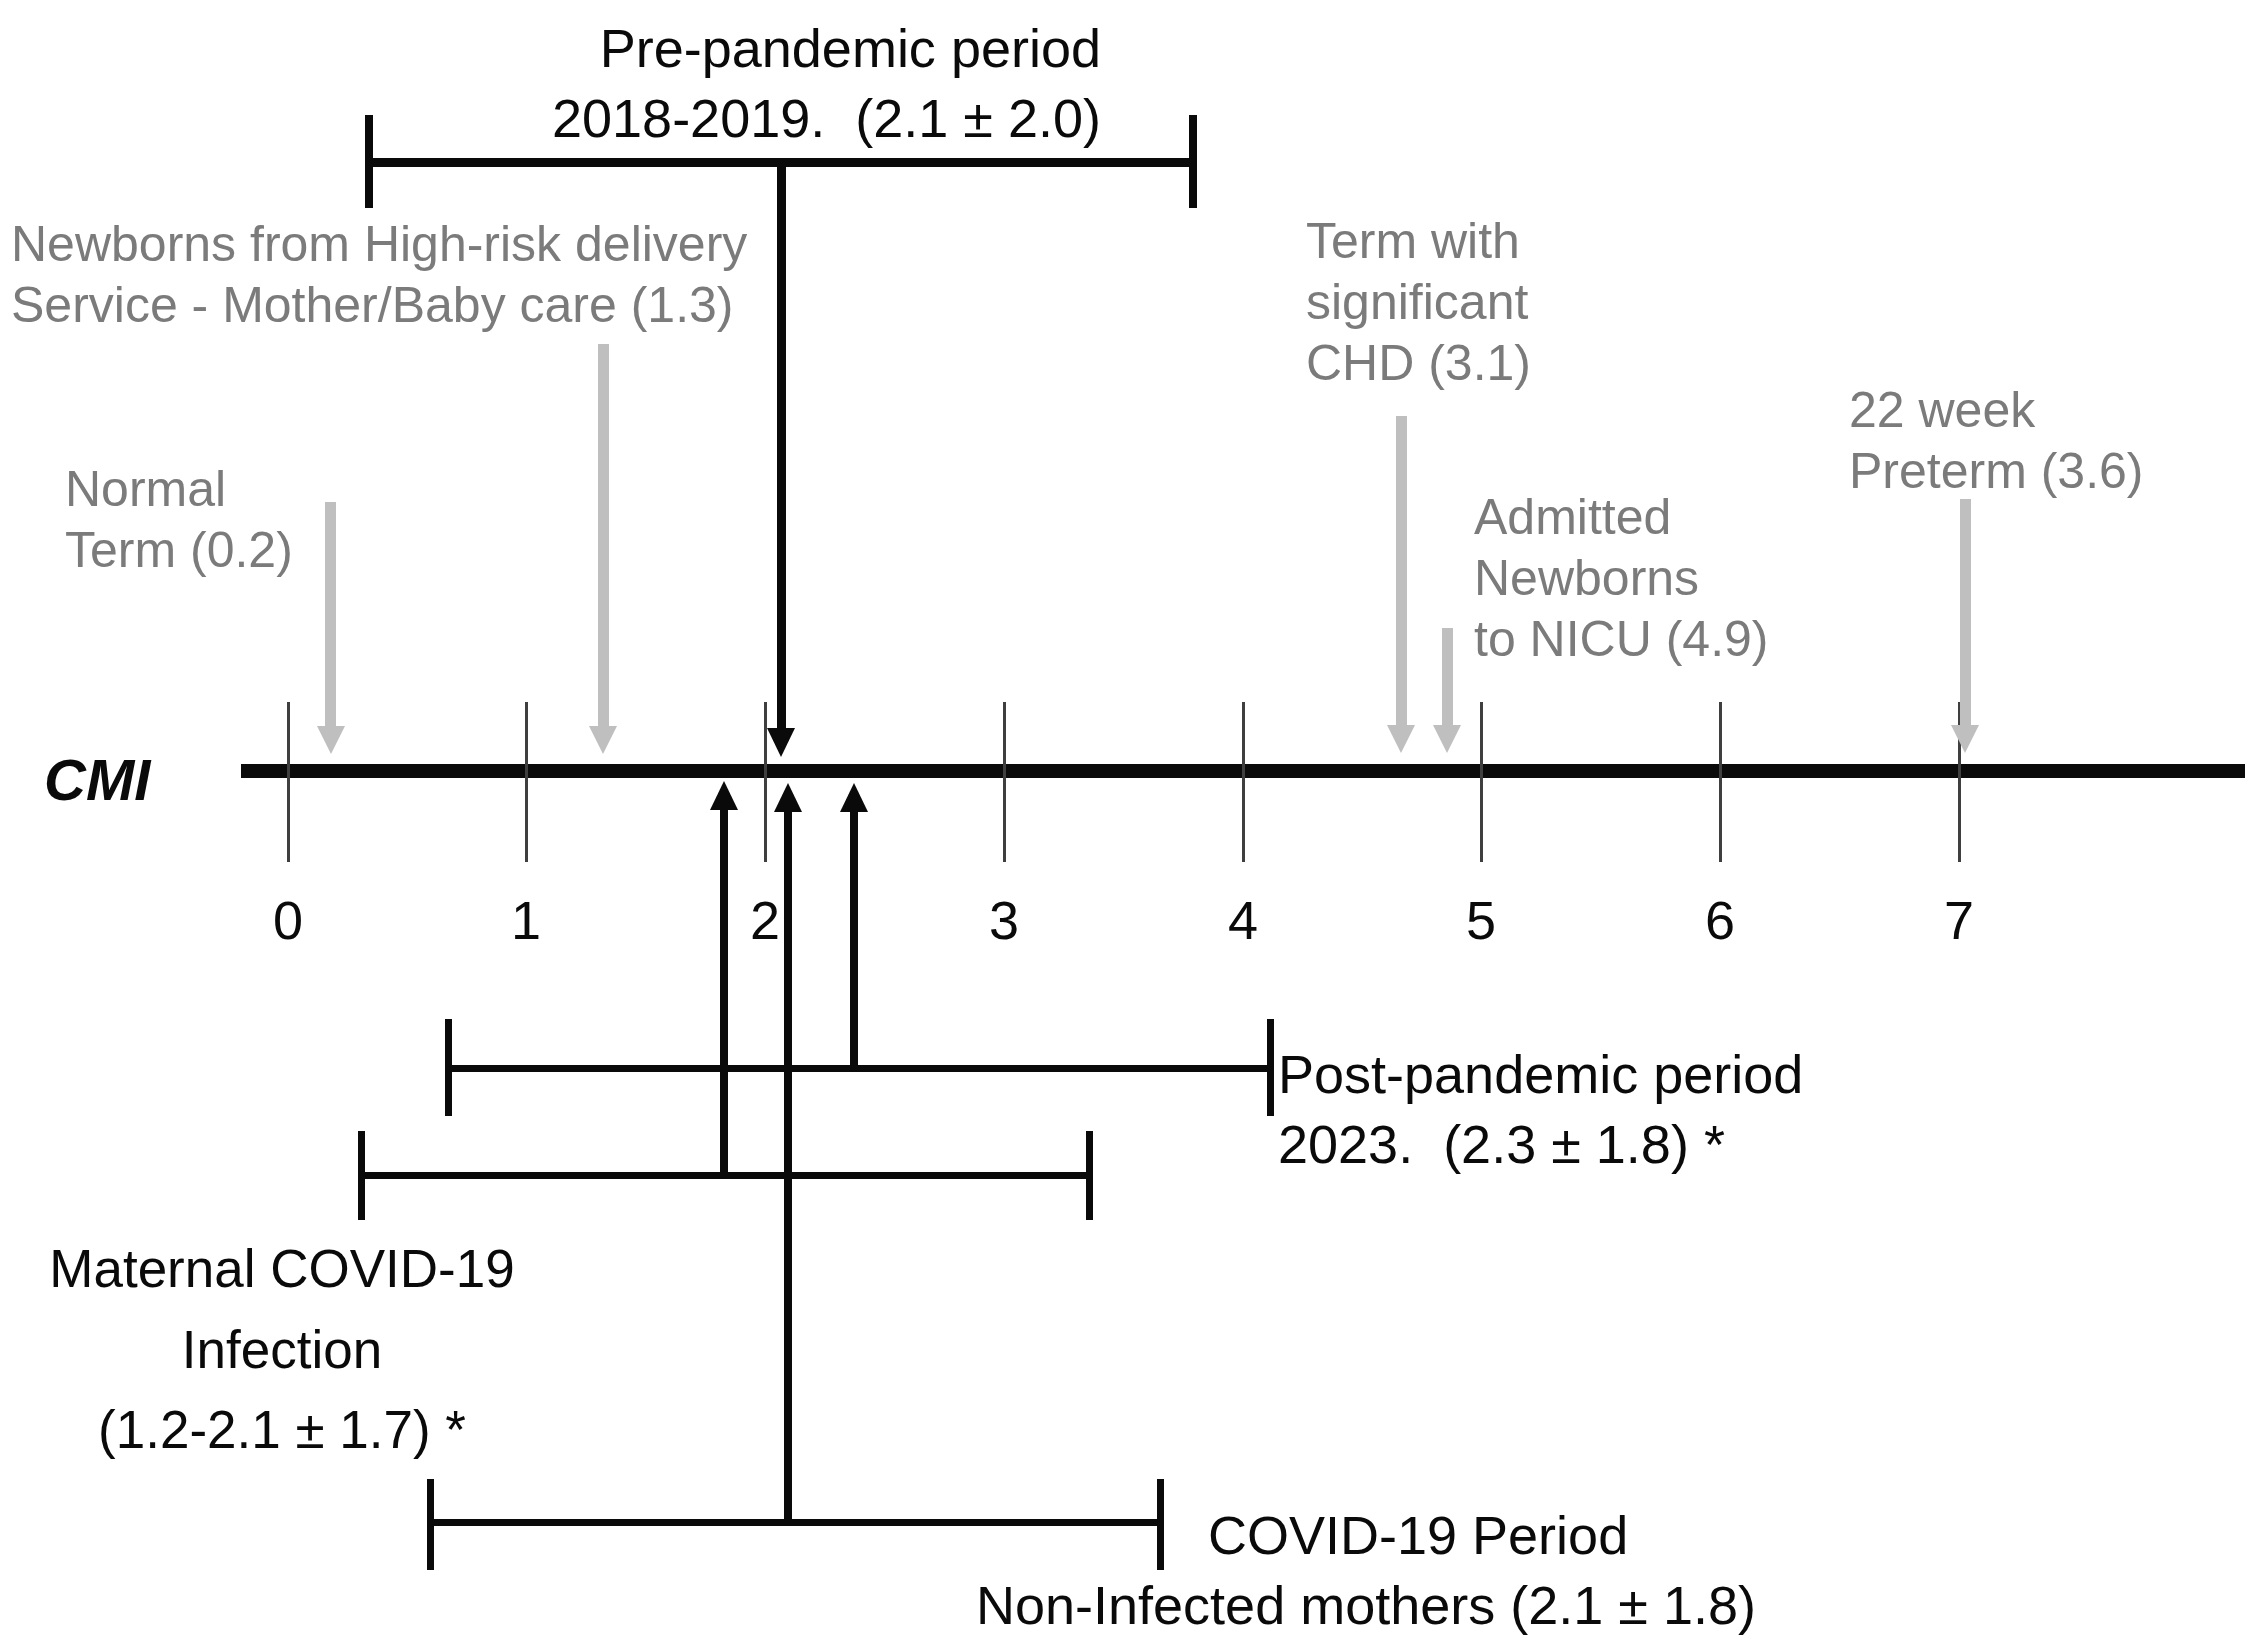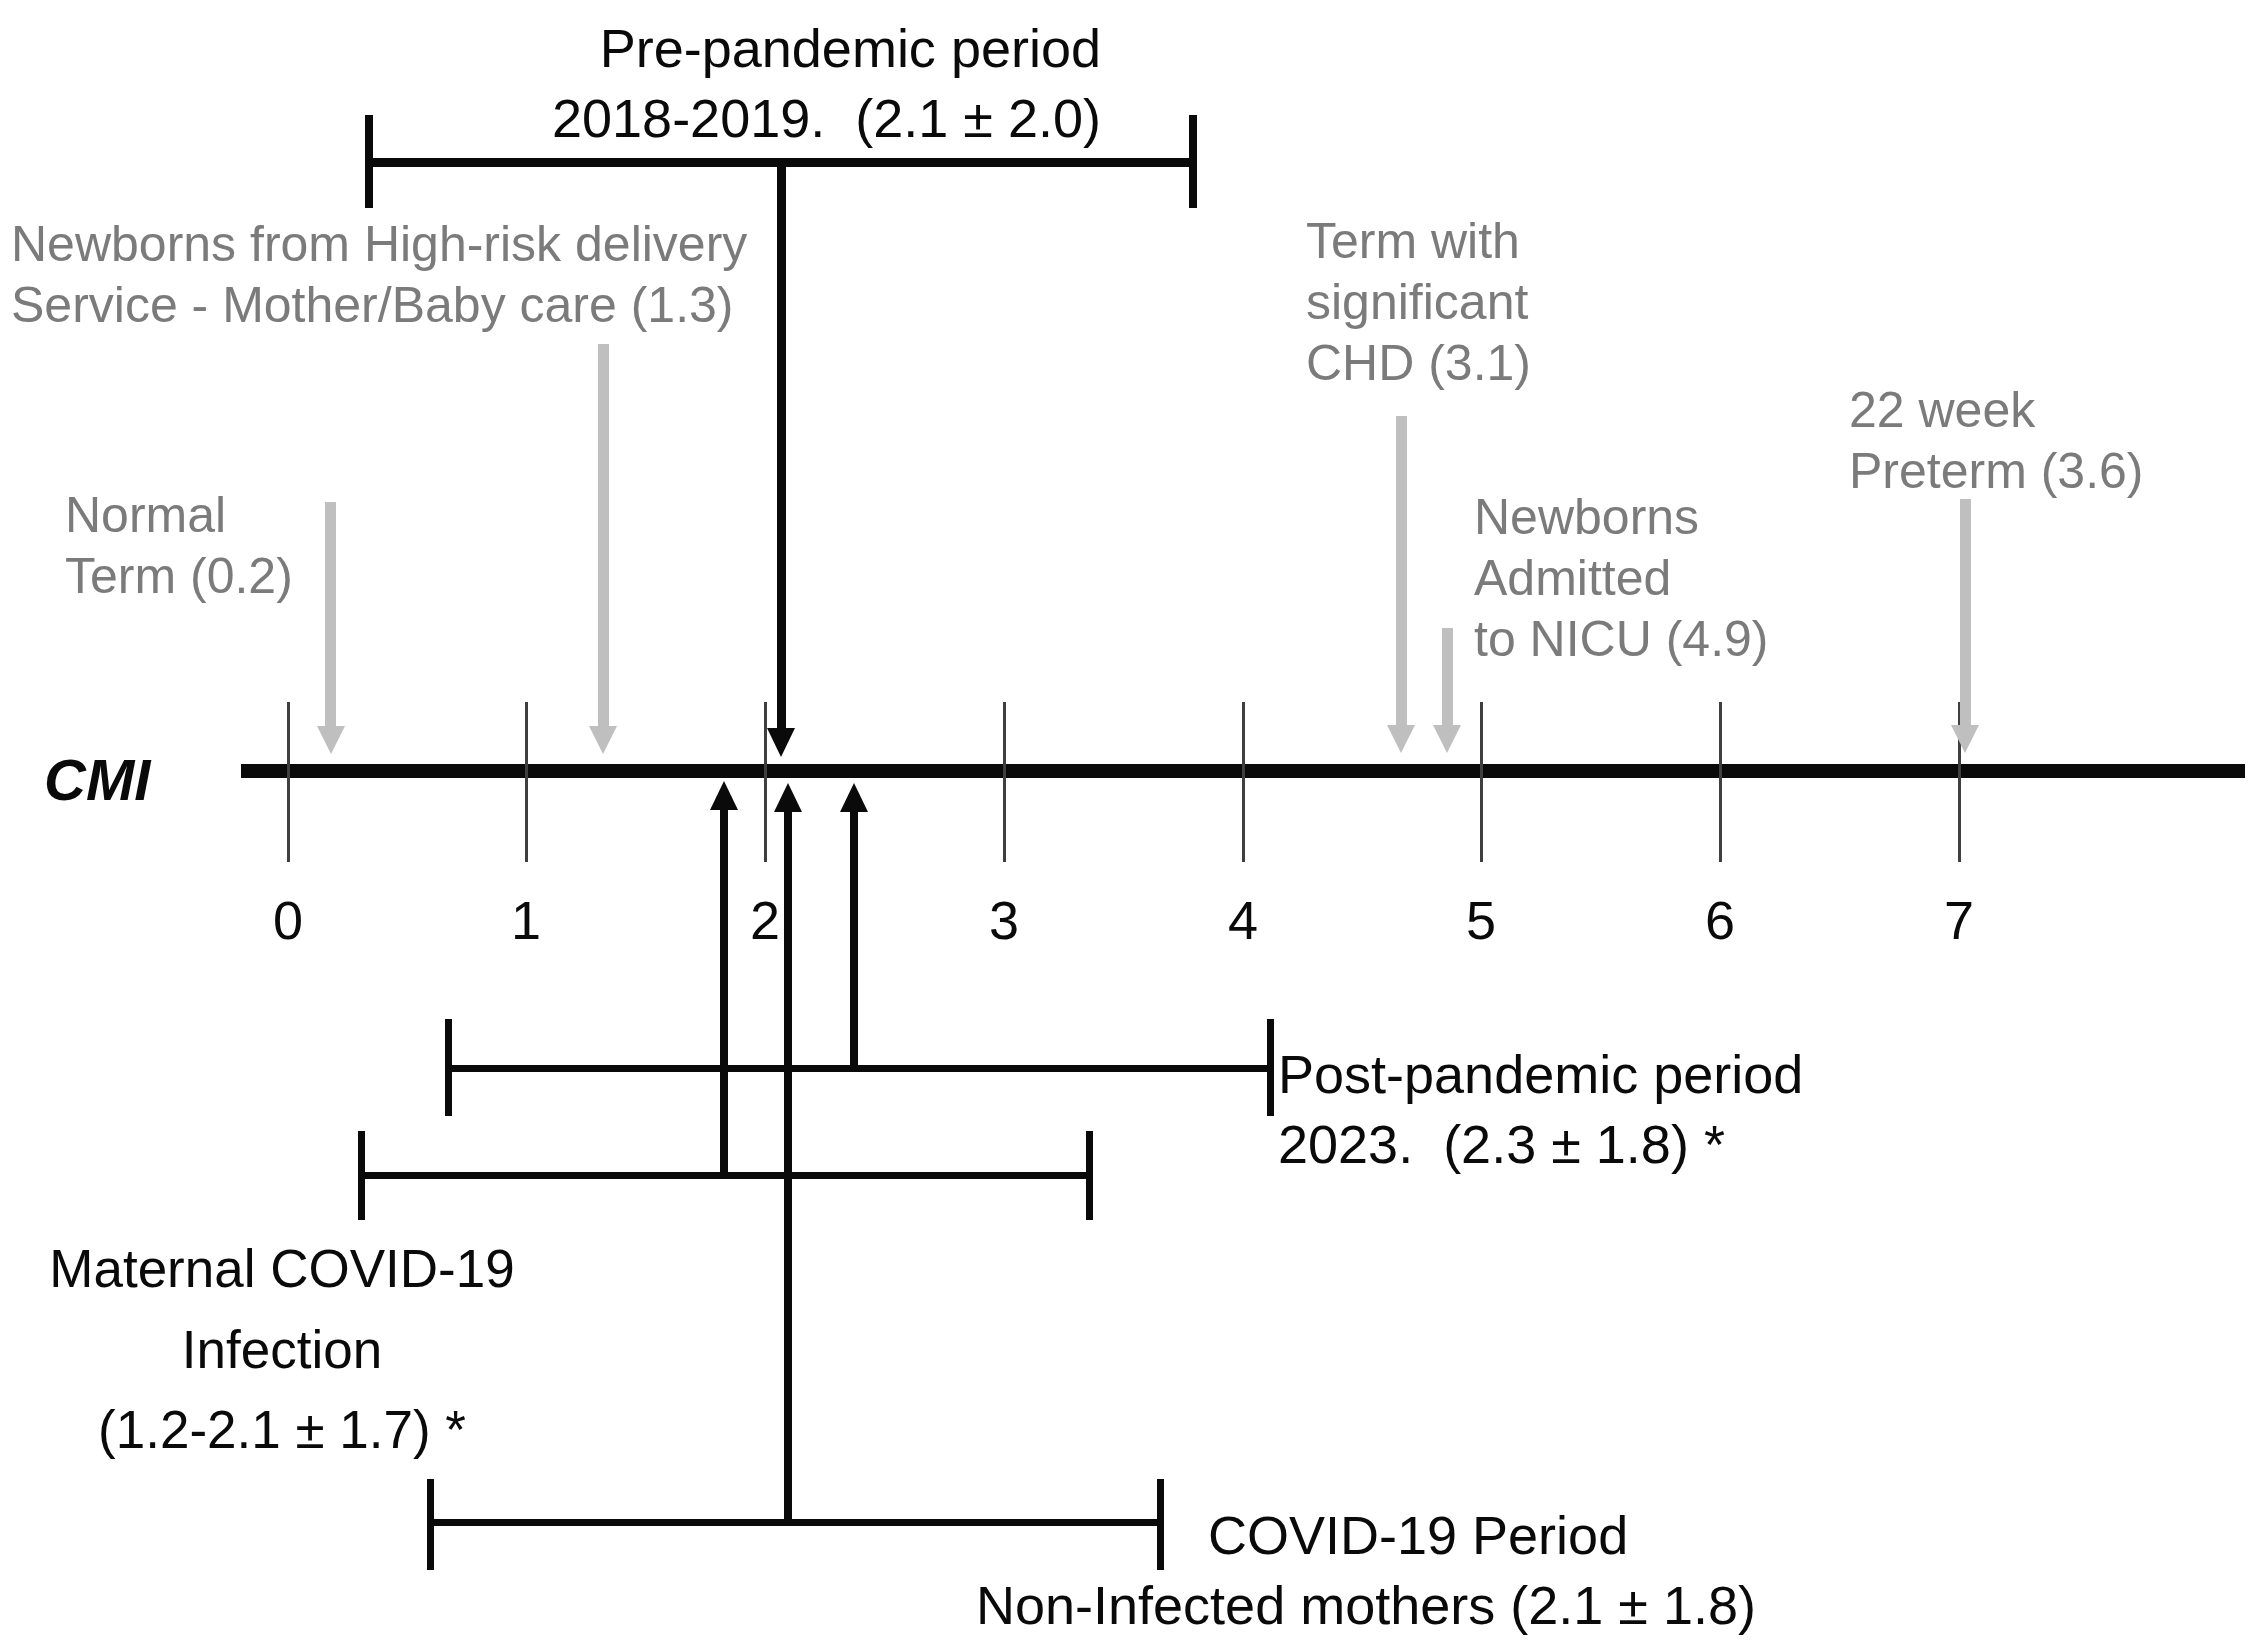--- a/index.html
+++ b/index.html
@@ -45,21 +45,21 @@
   <div class="abs" style="left:487px;top:13.3px;width:614px;text-align:right;font-size:54px;line-height:1.3;">
     <div class="txt">Pre-pandemic period</div>
     <div class="prews">2018-2019.  (2.1 ± 2.0)</div>
   </div>
   <div class="abs blk" style="left:369px;top:158px;width:828px;height:8.9px;"></div>
   <div class="abs blk" style="left:365px;top:115px;width:7.7px;height:93px;"></div>
   <div class="abs blk" style="left:1189px;top:115px;width:7.7px;height:93px;"></div>
   <div class="abs blk" style="left:777px;top:164px;width:8.9px;height:566px;"></div>
   <div class="abs ah-down" style="left:767px;top:728px;"></div>
 
-  <div class="abs graytxt" style="left:65px;top:485px;font-size:50px;line-height:1.22;">
+  <div class="abs graytxt" style="left:65px;top:459px;font-size:50px;line-height:1.22;">
     <div class="txt">Normal</div>
     <div class="txt">Term (0.2)</div>
   </div>
   <div class="abs grayshaft" style="left:325px;top:502px;width:11px;height:226px;"></div>
   <div class="abs gah-down" style="left:317px;top:726px;"></div>
 
   <div class="abs graytxt" style="left:11px;top:214px;font-size:50px;line-height:1.22;">
     <div class="txt">Newborns from High-risk delivery</div>
     <div class="txt">Service - Mother/Baby care (1.3)</div>
   </div>
@@ -68,22 +68,22 @@
 
   <div class="abs graytxt" style="left:1306px;top:211px;font-size:50px;line-height:1.22;">
     <div class="txt">Term with</div>
     <div class="txt">significant</div>
     <div class="txt">CHD (3.1)</div>
   </div>
   <div class="abs grayshaft" style="left:1396px;top:416px;width:11px;height:311px;"></div>
   <div class="abs gah-down" style="left:1387px;top:725px;"></div>
 
   <div class="abs graytxt" style="left:1474px;top:487px;font-size:50px;line-height:1.22;">
+    <div class="txt">Admitted</div>
     <div class="txt">Newborns</div>
-    <div class="txt">Admitted</div>
     <div class="txt">to NICU (4.9)</div>
   </div>
   <div class="abs grayshaft" style="left:1442px;top:628px;width:11px;height:100px;"></div>
   <div class="abs gah-down" style="left:1433px;top:725px;"></div>
 
   <div class="abs graytxt" style="left:1849px;top:380px;font-size:50px;line-height:1.22;">
     <div class="txt">22 week</div>
     <div class="txt">Preterm (3.6)</div>
   </div>
   <div class="abs grayshaft" style="left:1960px;top:499px;width:11px;height:228px;"></div>

